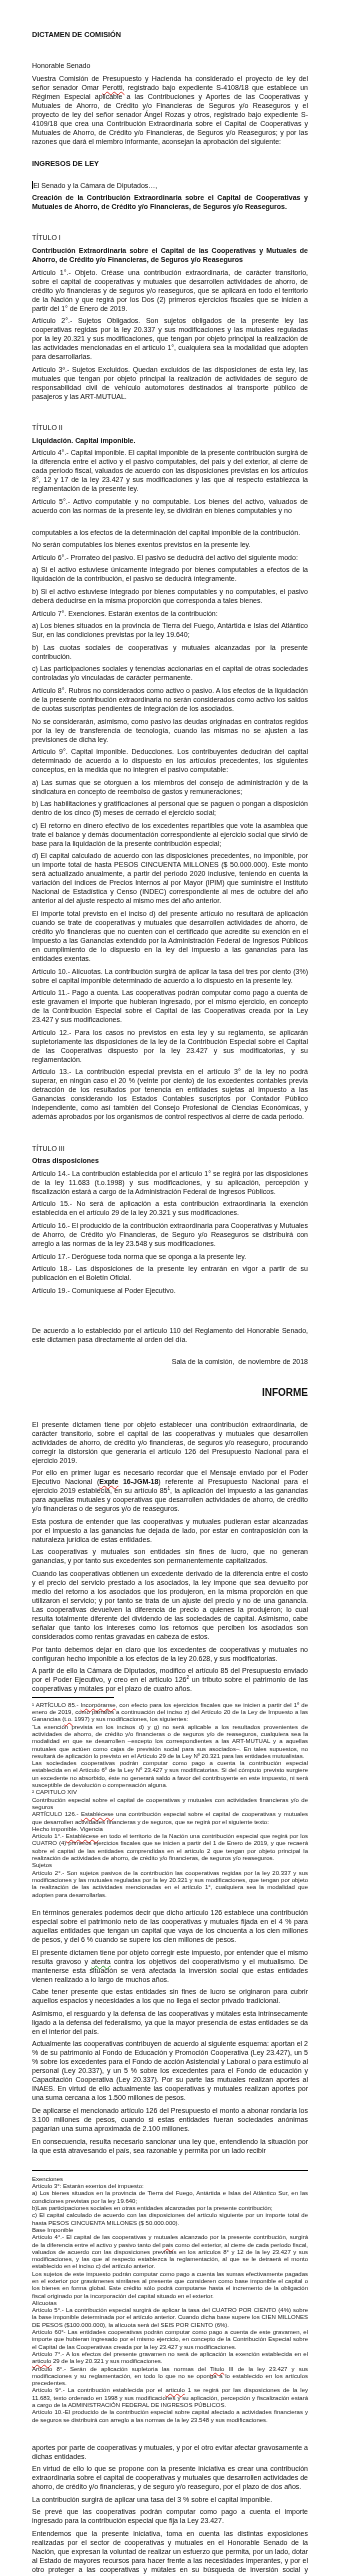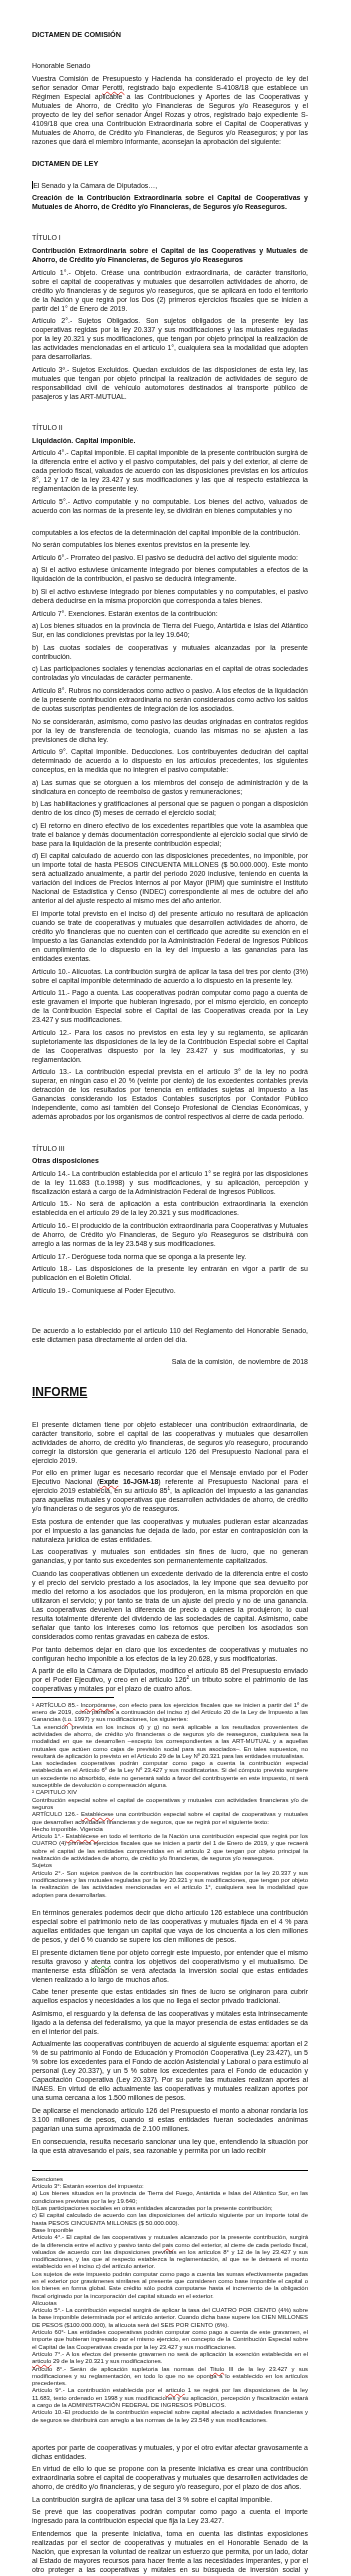--- a/index.html
+++ b/index.html
@@ -12,21 +12,21 @@
     font-family:"Liberation Sans","DejaVu Sans",sans-serif;
     font-size:7px;
     line-height:9px;
     color:#101010;
     overflow:hidden;
   }
   .blk-para{text-align:justify;margin:0 0 3.6px 0;}
   .blk-left{text-align:left;margin:0 0 3.6px 0;}
   .blk-bold{font-weight:bold;}
   .blk-title{font-weight:bold;font-size:7.3px;margin:0 0 3.6px 0;}
-  .blk-informe{text-align:left;font-weight:bold;text-decoration:underline;font-size:12px;margin:0 0 3.6px 0;}
+  .blk-informe{text-align:right;font-weight:bold;font-size:10px;margin:0 0 3.6px 0;}
   .blk-sala{text-align:right;margin:0 0 3.6px 0;}
   .blk-blank{height:9.3px;}
   .fn-sep{border:none;border-top:0.8px solid #000;width:82px;margin:2.1px 0 4.1px 0;}
   .fn-sep.long{width:100%;margin:2.1px 0 5.2px 0;}
   .blk-fn{font-size:6px;line-height:7.3px;text-align:justify;margin:0;color:#1b1b1b;}
   .b{font-weight:bold;}
   .sup{vertical-align:super;font-size:4.6px;line-height:0;}
   .sq-red{text-decoration:underline;text-decoration-style:wavy;text-decoration-color:#e0362f;text-decoration-thickness:0.5px;text-underline-offset:1px;}
   .sq-green{text-decoration:underline;text-decoration-style:wavy;text-decoration-color:#3fa33c;text-decoration-thickness:0.5px;text-underline-offset:1px;}
   .caret{display:inline-block;width:0.7px;height:7.2px;background:#000;vertical-align:-1px;margin-right:0.5px;}
@@ -34,21 +34,21 @@
 </head>
 <body>
 
 <div class="page">
     <div class="blk-title"><span>DICTAMEN DE COMISIÓN</span></div>
     <div class="blk-blank"></div>
     <div class="blk-blank"></div>
     <div class="blk-left"><span>Honorable Senado</span></div>
     <div class="blk-para"><span>Vuestra Comisión de Presupuesto y Hacienda ha considerado el proyecto de ley del señor senador Omar </span><span class="sq-red">Perotti,</span><span> registrado bajo expediente S-4108/18 que establece un Régimen Especial aplicable a las Contribuciones y Aportes de las Cooperativas y Mutuales de Ahorro, de Crédito y/o Financieras de Seguros y/o Reaseguros y el proyecto de ley del señor senador Ángel Rozas y otros, registrado bajo expediente S-4109/18 que crea una Contribución Extraordinaria sobre el Capital de Cooperativas y Mutuales de Ahorro, de Crédito y/o Financieras, de Seguros y/o Reaseguros; y por las razones que dará el miembro informante, aconsejan la aprobación del siguiente:</span></div>
     <div class="blk-blank"></div>
-    <div class="blk-title"><span>DICTAMEN DE LEY</span></div>
+    <div class="blk-title"><span>INGRESOS DE LEY</span></div>
     <div class="blk-blank"></div>
     <div class="blk-left"><span class="caret"></span><span>El Senado y la Cámara de Diputados…,</span></div>
     <div class="blk-para blk-bold"><span>Creación de la Contribución Extraordinaria sobre el Capital de Cooperativas y Mutuales de Ahorro, de Crédito y/o Financieras, de Seguros y/o Reaseguros.</span></div>
     <div class="blk-blank"></div>
     <div class="blk-blank"></div>
     <div class="blk-left"><span>TÍTULO I</span></div>
     <div class="blk-para blk-bold"><span>Contribución Extraordinaria sobre el Capital de las Cooperativas y Mutuales de Ahorro, de Crédito y/o Financieras, de Seguros y/o Reaseguros</span></div>
     <div class="blk-para"><span>Artículo 1°.- Objeto. Créase una contribución extraordinaria, de carácter transitorio, sobre el capital de cooperativas y mutuales que desarrollen actividades de ahorro, de crédito y/o financieras y de seguros y/o reaseguros, que se aplicará en todo el territorio de la Nación y que regirá por los Dos (2) primeros ejercicios fiscales que se inicien a partir del 1° de Enero de 2019.</span></div>
     <div class="blk-para"><span>Artículo 2°.- Sujetos Obligados. Son sujetos obligados de la presente ley las cooperativas regidas por la ley 20.337 y sus modificaciones y las mutuales reguladas por la ley 20.321 y sus modificaciones, que tengan por objeto principal la realización de las actividades mencionadas en el artículo 1°, cualquiera sea la modalidad que adopten para desarrollarlas.</span></div>
     <div class="blk-para"><span>Artículo 3º.- Sujetos Excluidos. Quedan excluidos de las disposiciones de esta ley, las mutuales que tengan por objeto principal la realización de actividades de seguro de responsabilidad civil de vehículo automotores destinados al transporte público de pasajeros y las ART-MUTUAL.</span></div>

